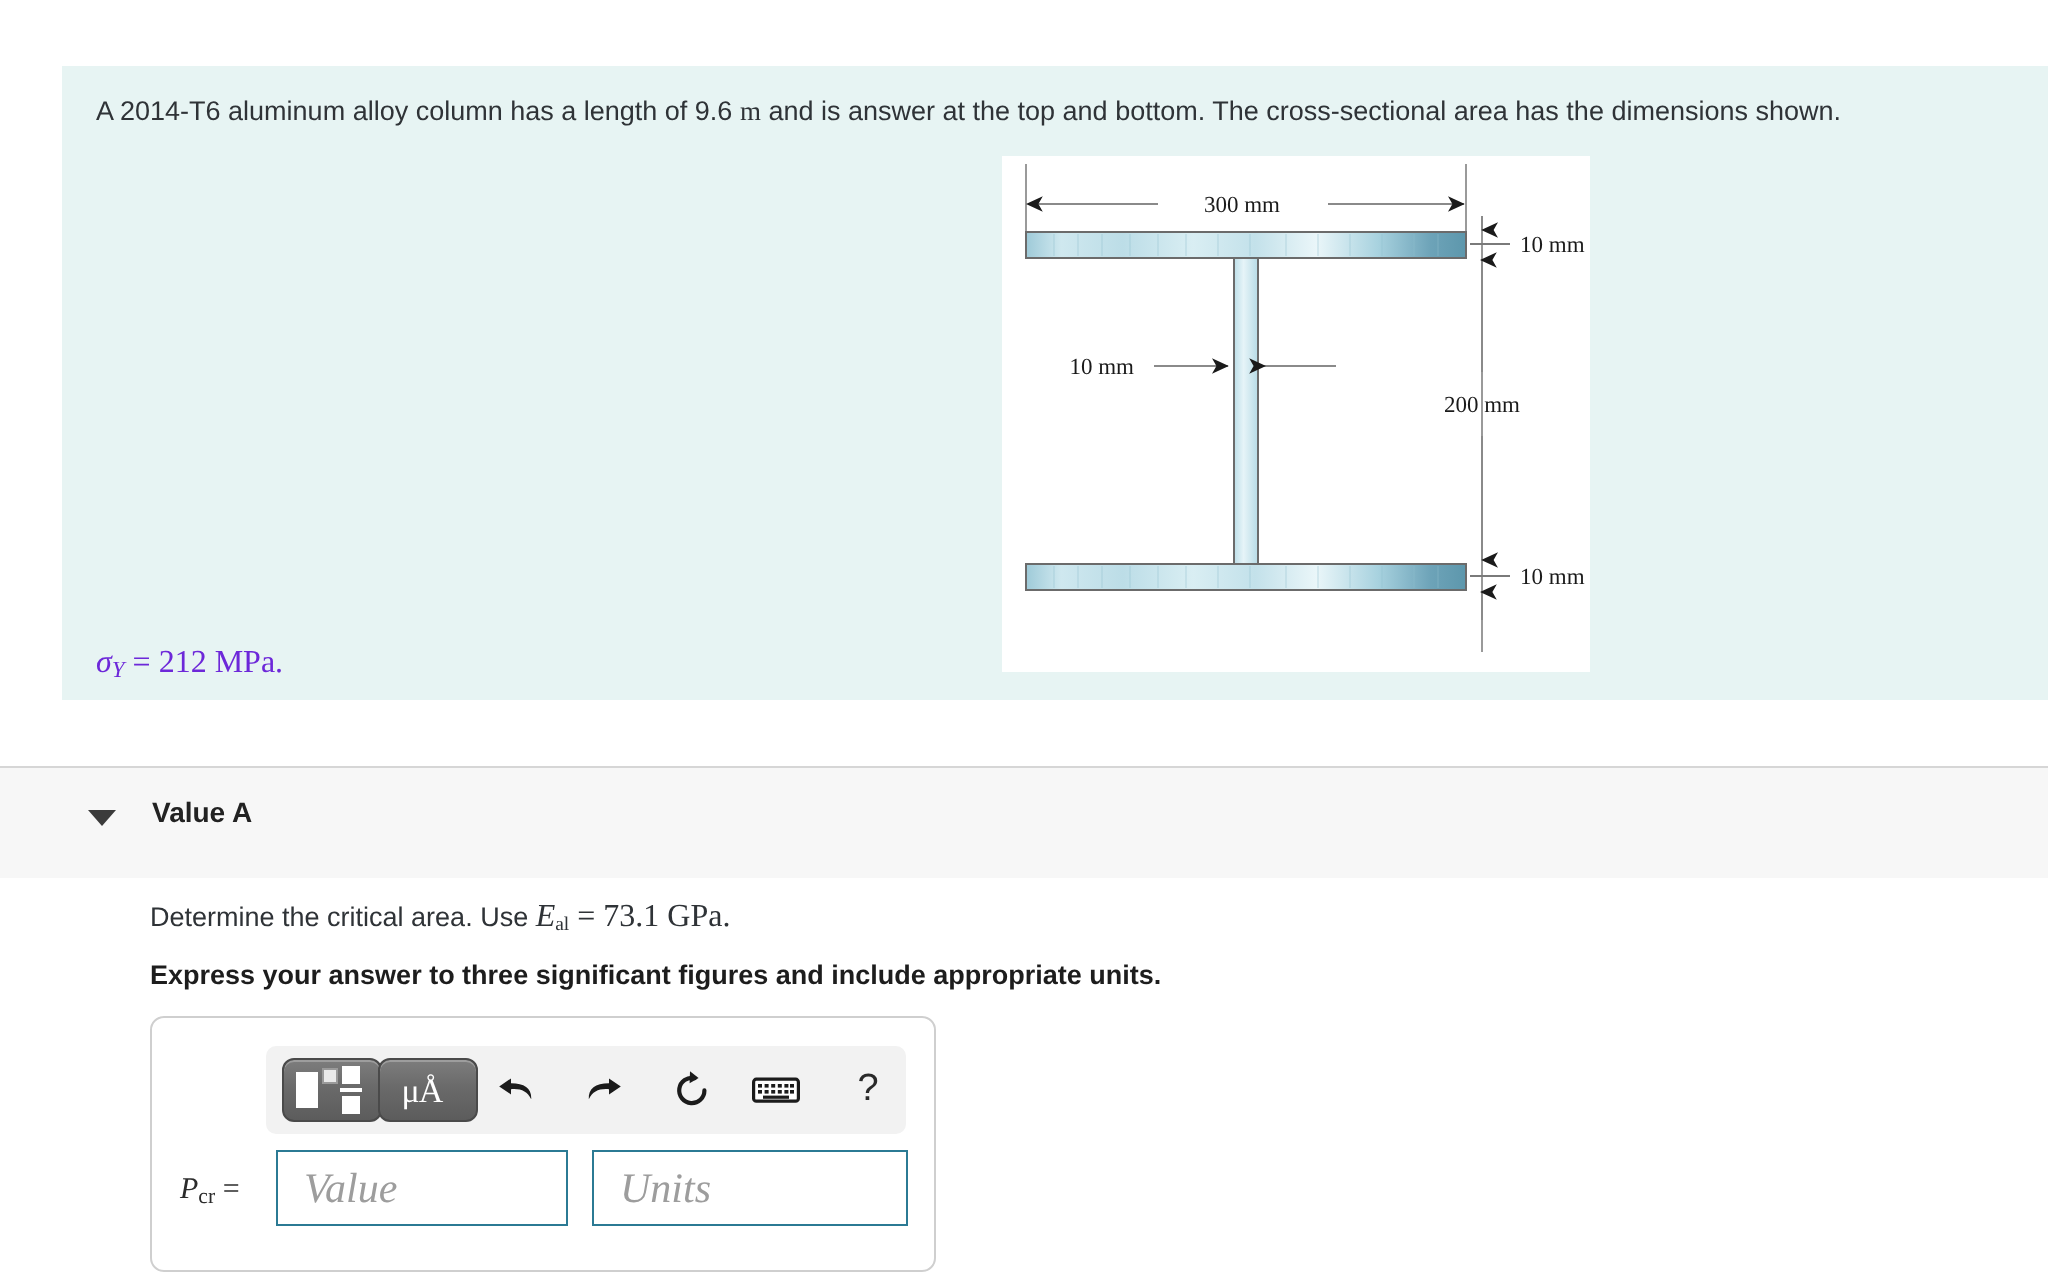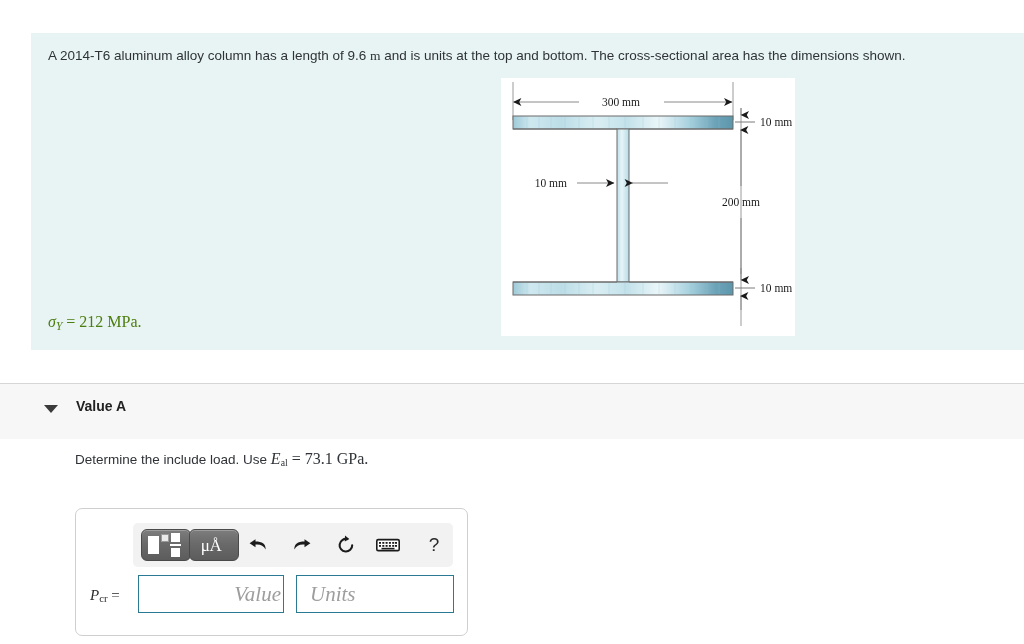--- a/index.html
+++ b/index.html
@@ -28,24 +28,24 @@
     color: #2f3337;
     line-height: 18px;
   }
   .mathit { font-family: "Liberation Serif", serif; font-style: italic; }
   .mathrm { font-family: "Liberation Serif", serif; font-style: normal; }
   .mathsub { font-family: "Liberation Serif", serif; font-style: normal; font-size: 0.72em; vertical-align: -0.22em; }
   .mathsub-it { font-family: "Liberation Serif", serif; font-style: italic; font-size: 0.72em; vertical-align: -0.22em; }
 
   .sigma-line {
     position: absolute;
-    left: 17px; top: 280px;
+    left: 17px; top: 290px;
     font-family: "Liberation Serif", serif;
     font-size: 16px;
-    color: #4d7c0f;
+    color: #6d28d9;
   }
 
   
   .figure-box {
     position: absolute;
     left: 470px; top: 45px;
     width: 294px; height: 258px;
     background: #ffffff;
   }
   .fig-svg { display: block; }
@@ -163,35 +163,35 @@
     border: 1px solid #2b7a94;
     background: #ffffff;
     box-sizing: border-box;
     font-family: "Liberation Serif", serif;
     font-style: italic;
     font-size: 21px;
     color: #9a9a9a;
     padding-left: 13px;
     outline: none;
   }
-  .val-input { left: 62px; width: 146px; text-align: right; }
+  .val-input { left: 62px; width: 146px; }
   .units-input { left: 220px; width: 158px; }
   .val-input::placeholder, .units-input::placeholder {
     color: #9d9d9d; font-style: italic; opacity: 1;
   }
 </style>
 </head>
 <body>
 
 <div id="root">
 
   <div class="problem-panel">
 
     <div class="problem-text">
-      <span>A 2014-T6 aluminum alloy column has a length of 9.6 </span><span class="mathrm">m</span><span> and is units at the top and bottom. The cross-sectional area has the dimensions shown.</span>
+      <span>A 2014-T6 aluminum alloy column has a length of 9.6 </span><span class="mathrm">m</span><span> and is answer at the top and bottom. The cross-sectional area has the dimensions shown.</span>
     </div>
 
     <div class="figure-box">
       <svg class="fig-svg" width="294" height="258" viewBox="0 0 294 258">
         <defs>
           <linearGradient id="flangeGrad" x1="0" y1="0" x2="1" y2="0">
             <stop offset="0%" stop-color="#9ecad8"></stop>
             <stop offset="8%" stop-color="#cfe8ef"></stop>
             <stop offset="22%" stop-color="#bcdde7"></stop>
             <stop offset="38%" stop-color="#d9eef3"></stop>
@@ -321,23 +321,24 @@
       <span>MPa.</span>
     </div>
   </div>
 
   <div class="parta-band">
     <div class="parta-caret"></div>
     <div class="parta-title">Value A</div>
   </div>
 
   <div class="question-line">
-    <span>Determine the include load. Use </span><span class="mathbig mathit">E</span><span class="mathsub">al</span><span class="mathbig mathrm">&nbsp;</span><span class="mathbig mathrm">=</span><span class="mathbig mathrm">&nbsp;</span><span class="mathbig mathrm">73.1 GPa.</span>
+    <span>Determine the critical area. Use </span><span class="mathbig mathit">E</span><span class="mathsub">al</span><span class="mathbig mathrm">&nbsp;</span><span class="mathbig mathrm">=</span><span class="mathbig mathrm">&nbsp;</span><span class="mathbig mathrm">73.1 GPa.</span>
   </div>
 
+  <div class="emph-line">Express your answer to three significant figures and include appropriate units.</div>
 
   <div class="answer-box">
 
     <div class="toolbar">
 
       <div class="tb-btn tpl">
         <div class="tpl-r1"></div>
         <div class="tpl-r2"></div>
         <div class="tpl-r3"></div>
         <div class="tpl-bar"></div>

